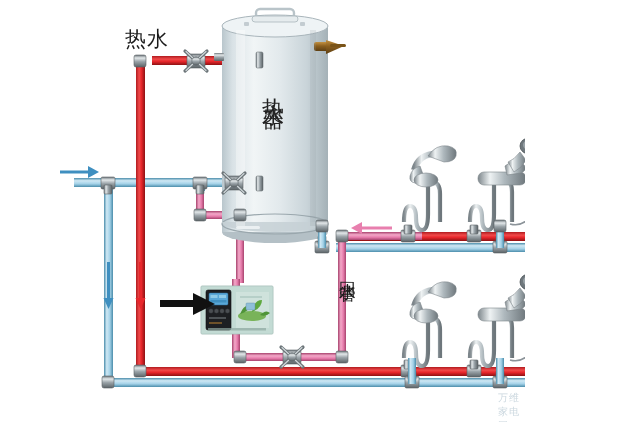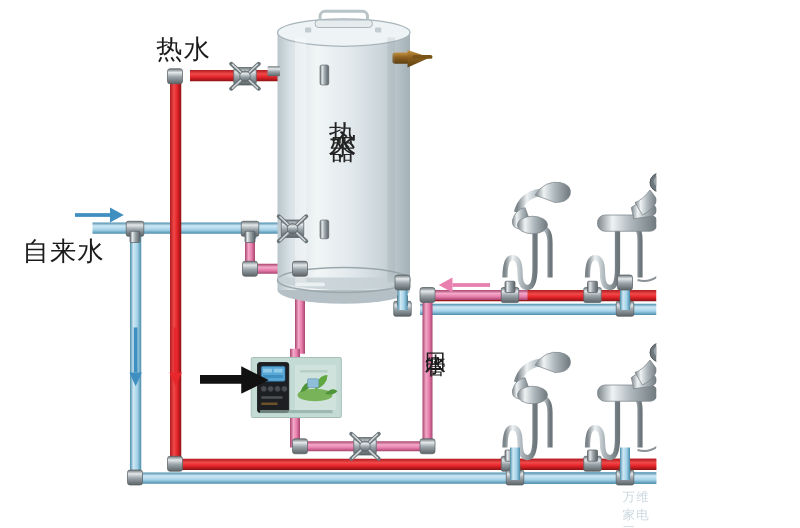--- a/index.html
+++ b/index.html
@@ -357,21 +357,20 @@
 
       <g>
         <rect x="139" y="262" width="3" height="36" fill="#e8272c"></rect>
         <path d="M135.5 298 l5 11 l5 -11 z" fill="#e8272c"></path>
       </g>
     </g>
   </svg>
 
   <div class="lbl" id="lbl-hotwater">热水</div>
 
-  <div class="lbl" id="lbl-tapwater">自来水</div>
 
 
   <div class="lbl" id="lbl-return">回水管</div>
 
   <div class="lbl" id="lbl-heater">热水器</div>
 
   <svg width="60" height="24" style="position:absolute;left:160px;top:291px;">
     <rect x="0" y="9" width="36" height="7" fill="#111111"></rect>
     <path d="M33 2 l22 11 l-22 11 z" fill="#111111"></path>
   </svg>

